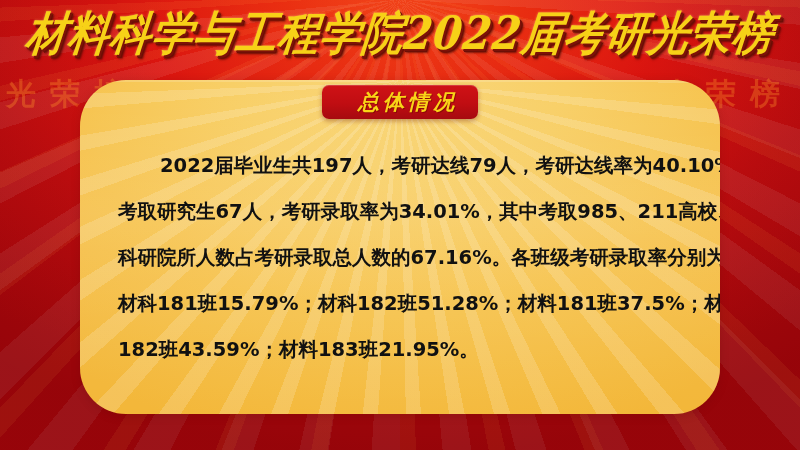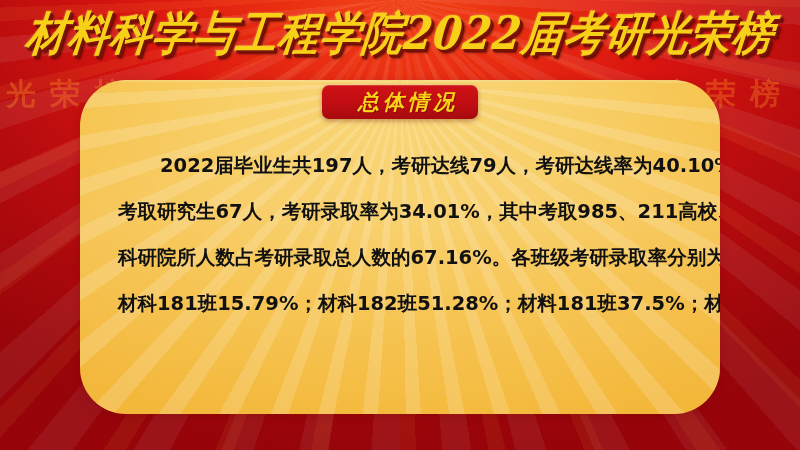--- a/index.html
+++ b/index.html
@@ -199,20 +199,21 @@
   </div>
 
   <div class="panel">
     <div class="panel-rays"></div>
 
     <div class="body-text">
       <div class="line indent">2022届毕业生共197人，考研达线79人，考研达线率为40.10%，</div>
       <div class="line">考取研究生67人，考研录取率为34.01%，其中考取985、211高校、</div>
       <div class="line">科研院所人数占考研录取总人数的67.16%。各班级考研录取率分别为：</div>
       <div class="line">材科181班15.79%；材科182班51.28%；材料181班37.5%；材料</div>
+      <div class="line">182班43.59%；材料183班21.95%。</div>
     </div>
   </div>
 
   <div class="badge">
     <span class="badge-text">总体情况</span>
   </div>
 
 </div>
 
 </body></html>

